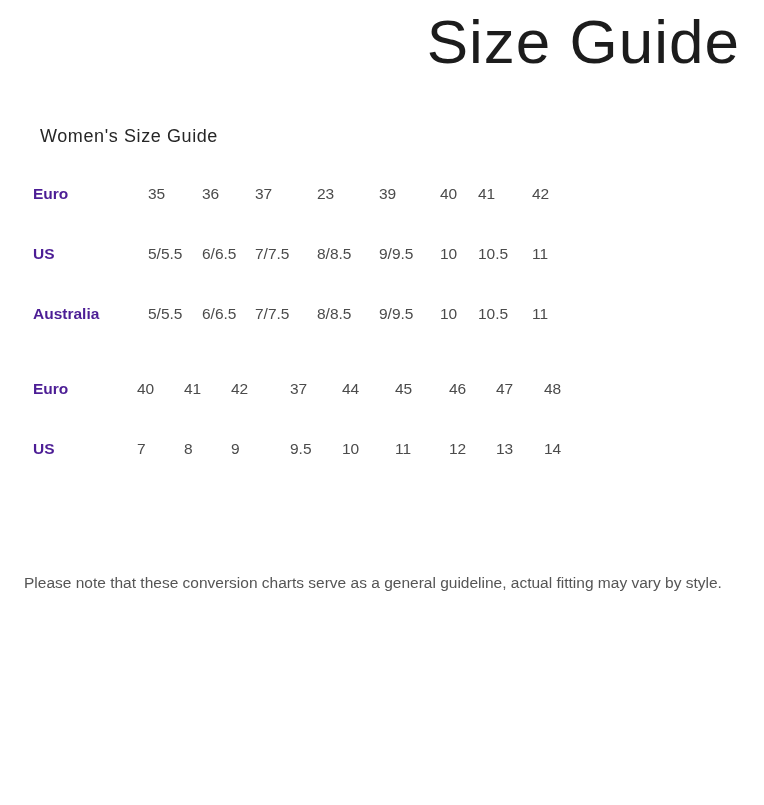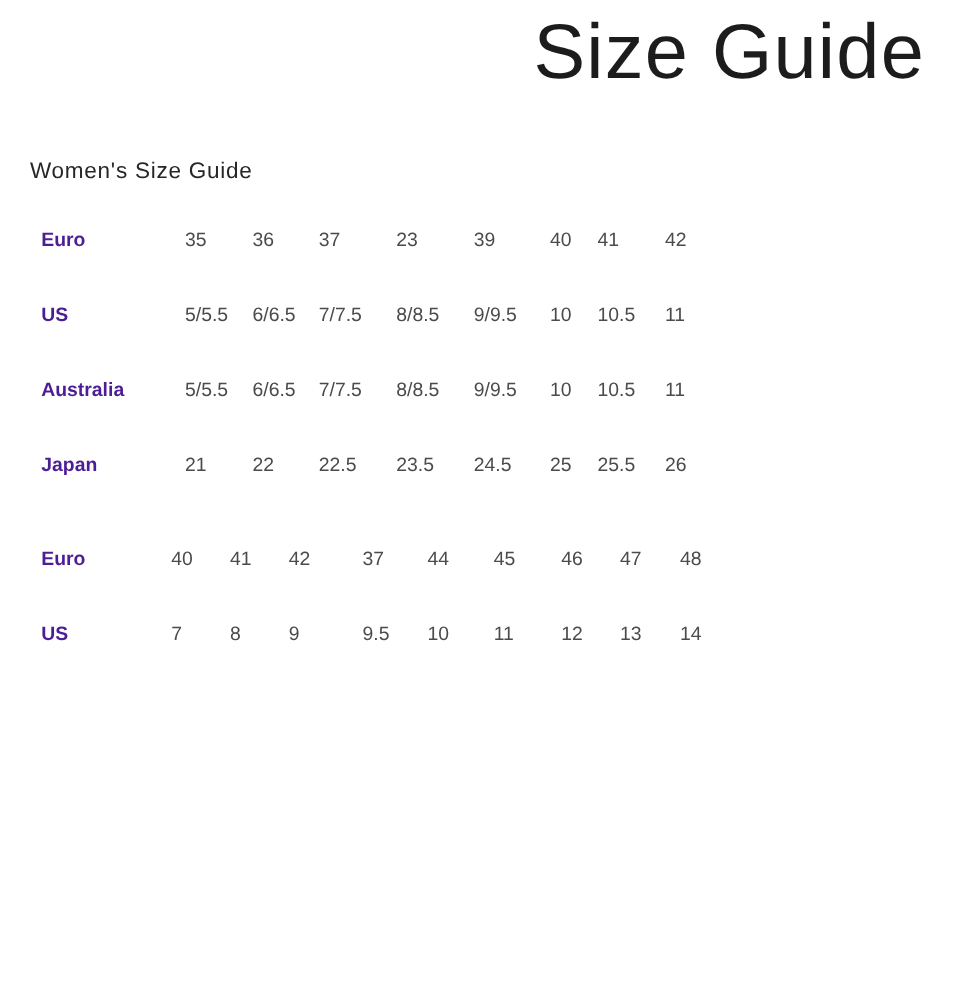--- a/index.html
+++ b/index.html
@@ -15,21 +15,21 @@
   .page-title {
     margin: 0;
     font-size: 62px;
     font-weight: 400;
     letter-spacing: 1px;
     line-height: 1.1;
     color: #1c1c1c;
     text-align: right;
   }
   .section-heading {
-    margin: 0;
+    margin: 16px;
     font-size: 18px;
     font-weight: 400;
     letter-spacing: 0.6px;
     line-height: 1.28;
     color: #262626;
   }
   .heading-womens { margin-top: 49px; }
   .heading-mens   { margin-top: 67px; }
   table.size-table {
     border-collapse: collapse;
@@ -118,31 +118,20 @@
           <th>Australia</th>
           <td>5/5.5</td>
           <td>6/6.5</td>
           <td>7/7.5</td>
           <td>8/8.5</td>
           <td>9/9.5</td>
           <td>10</td>
           <td>10.5</td>
           <td>11</td>
         </tr>
-        <tr>
-          <th>Japan</th>
-          <td>21</td>
-          <td>22</td>
-          <td>22.5</td>
-          <td>23.5</td>
-          <td>24.5</td>
-          <td>25</td>
-          <td>25.5</td>
-          <td>26</td>
-        </tr>
       </tbody>
   </table>
 
 
   <table class="size-table table-men">
     <tbody>
         <tr>
           <th>Euro</th>
           <td>40</td>
           <td>41</td>
@@ -162,14 +151,15 @@
           <td>9.5</td>
           <td>10</td>
           <td>11</td>
           <td>12</td>
           <td>13</td>
           <td>14</td>
         </tr>
       </tbody>
   </table>
 
+  <p class="guideline-note">Please note that these conversion charts serve as a general guideline, actual fitting may vary by style.</p>
 
 </div>
 
 </body></html>

